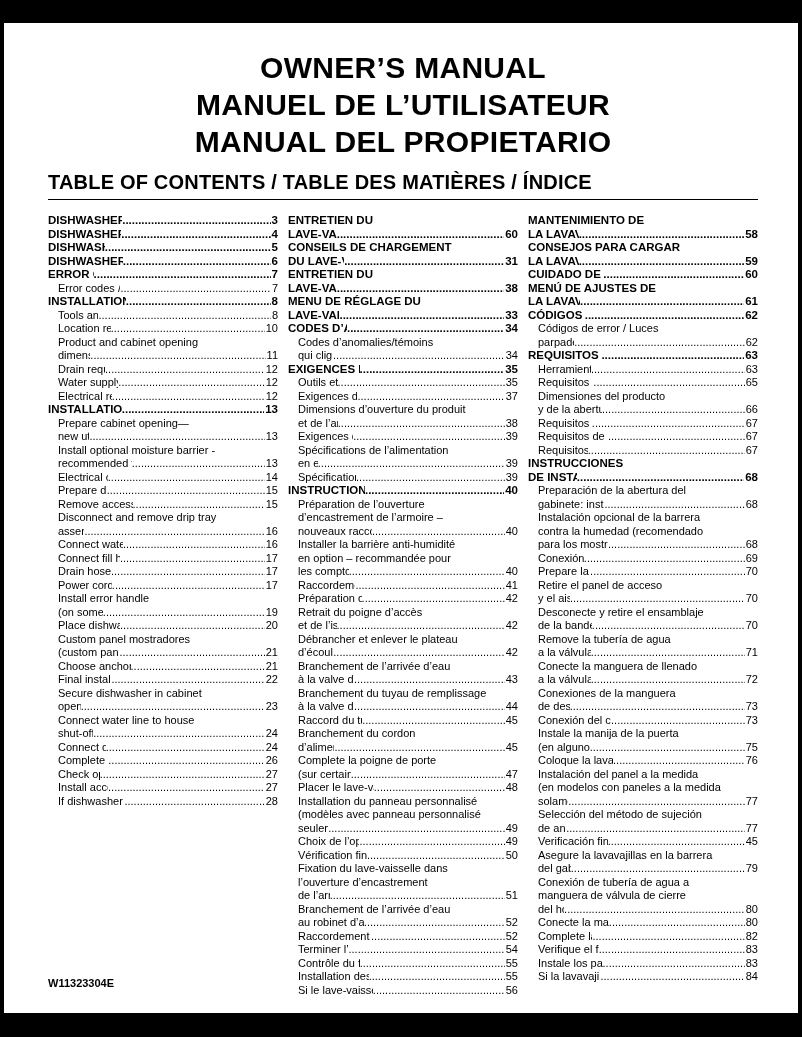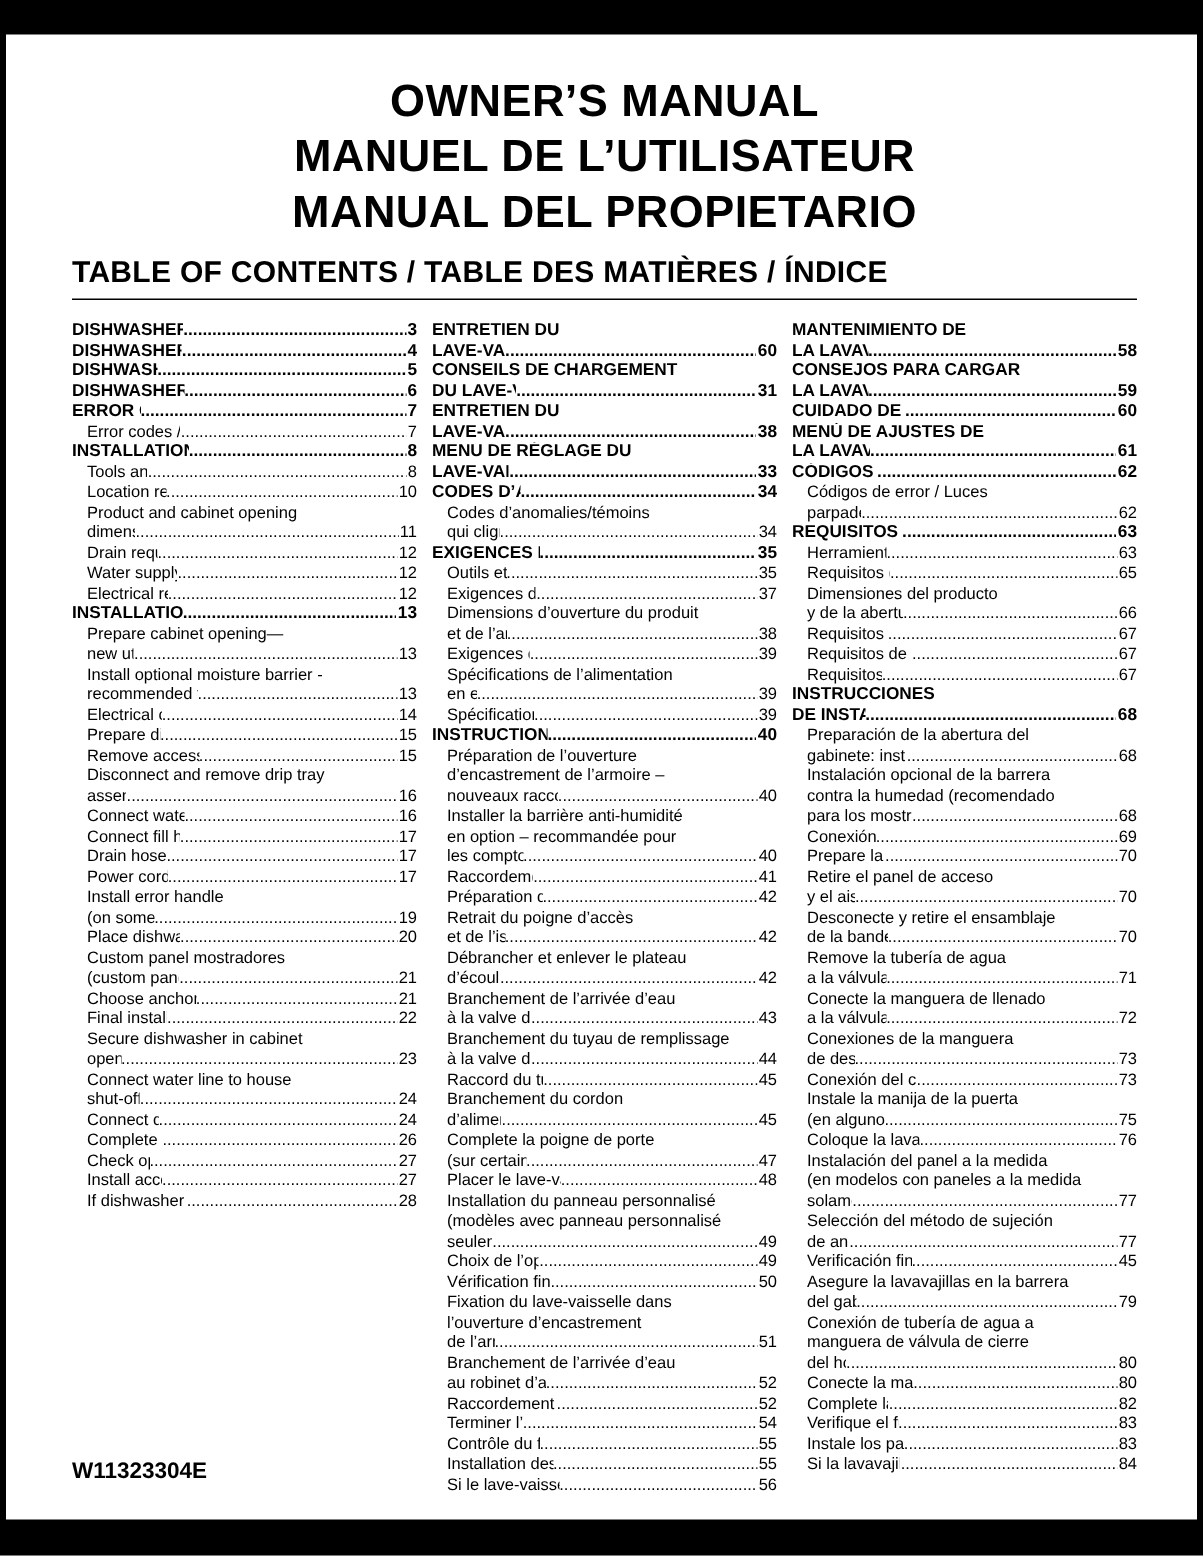--- a/index.html
+++ b/index.html
@@ -63,21 +63,21 @@
   }
   .leader::before {
     content: "........................................................................................................";
   }
   .pg { white-space: pre; padding-left: 1px; }
   .footer-code {
     position: absolute;
     left: 44px;
     bottom: 24px;
     font-weight: 700;
-    font-size: 15px;
+    font-size: 11px;
   }
 </style>
 </head>
 <body>
 
 <div class="page">
 
   <div class="titles">
     <div>OWNER’S MANUAL</div>
     <div>MANUEL DE L’UTILISATEUR</div>

